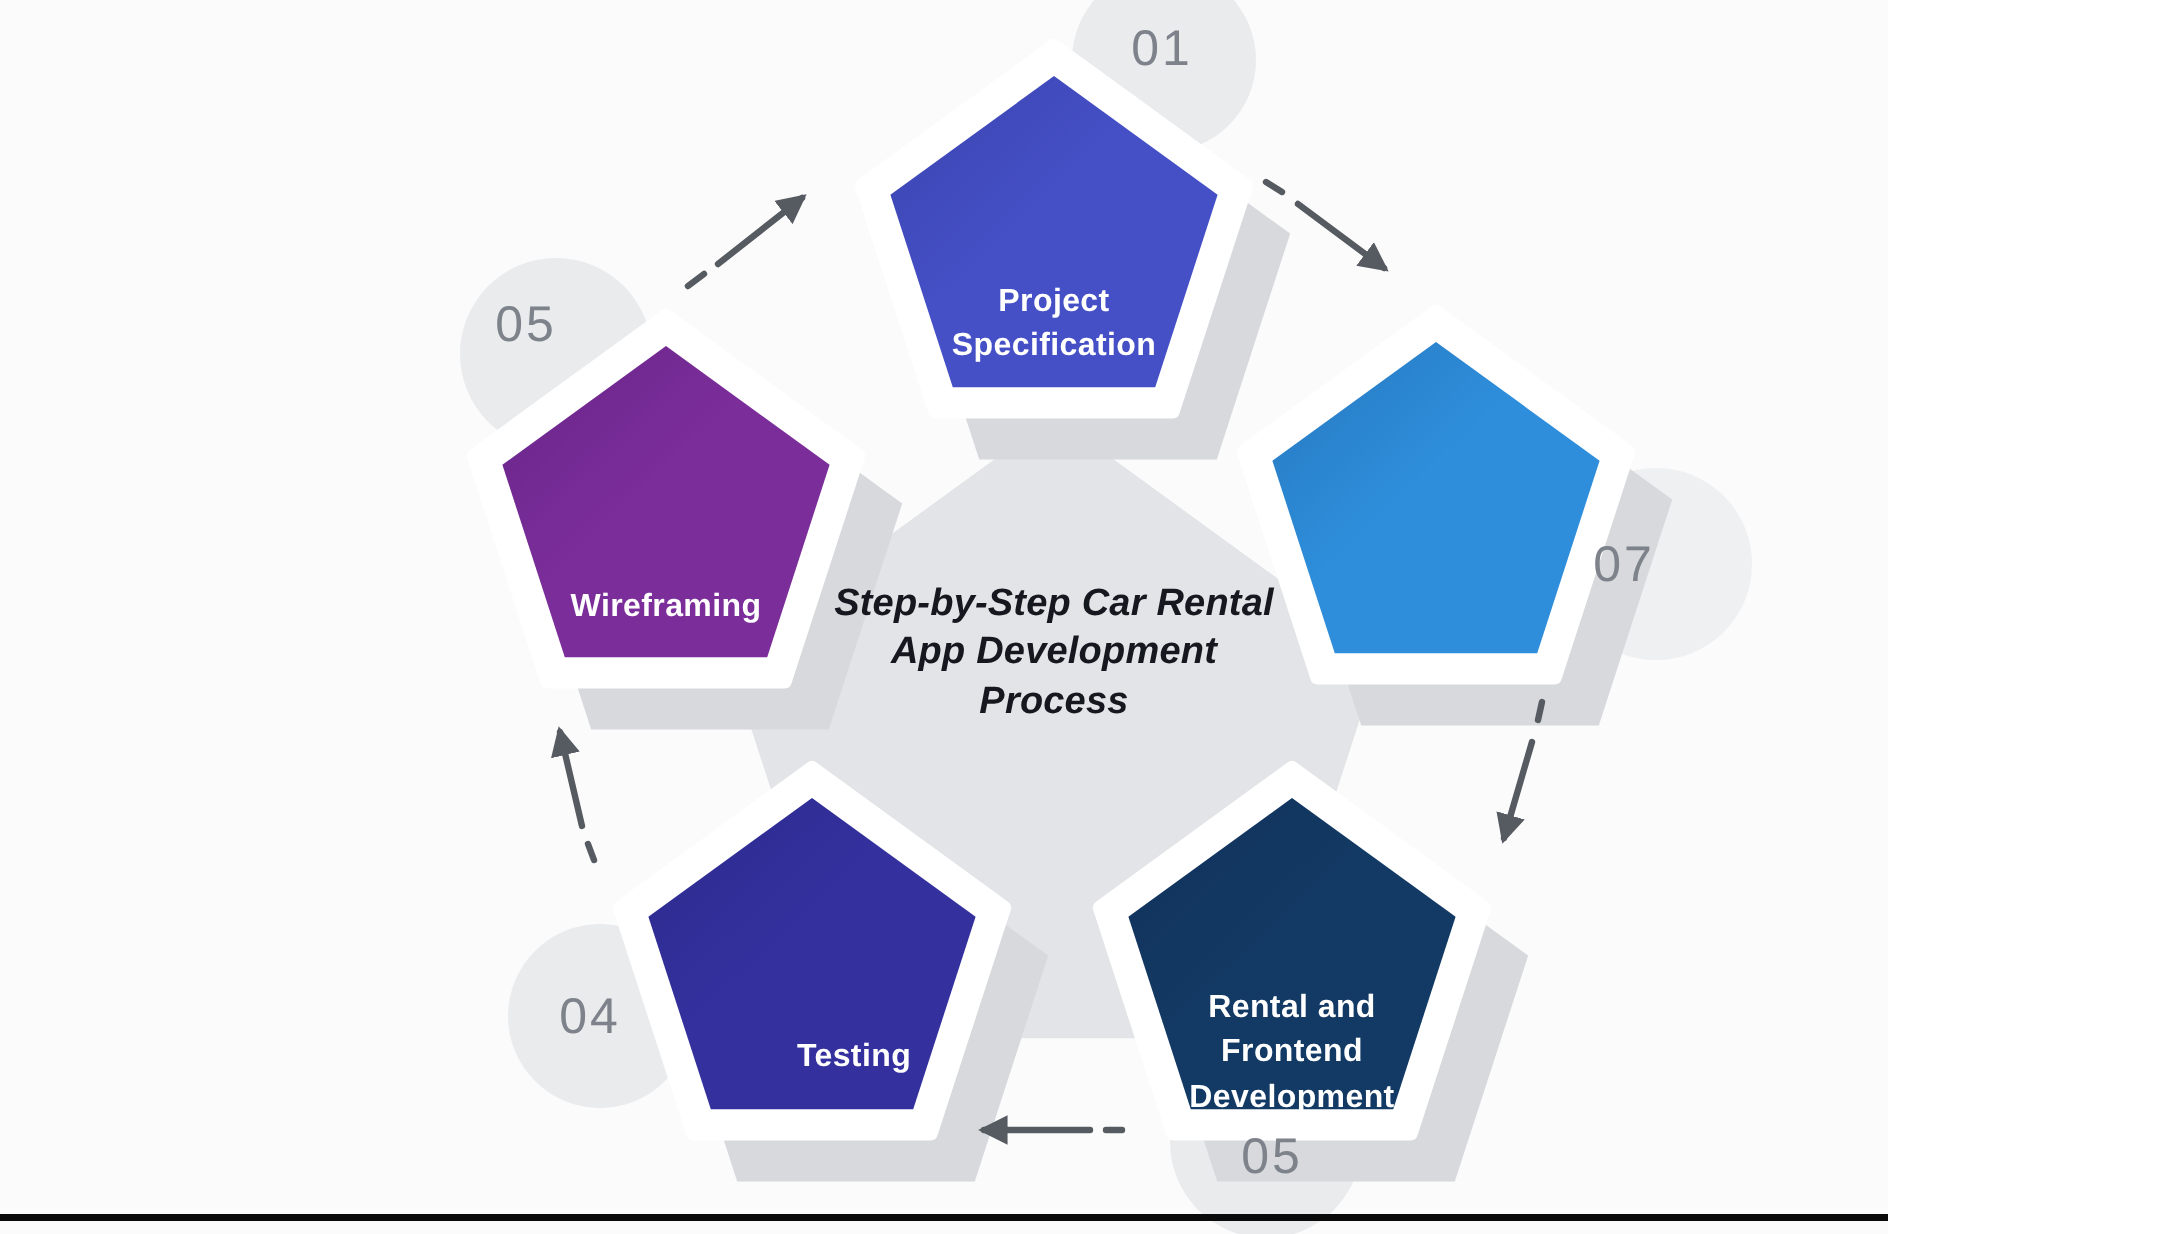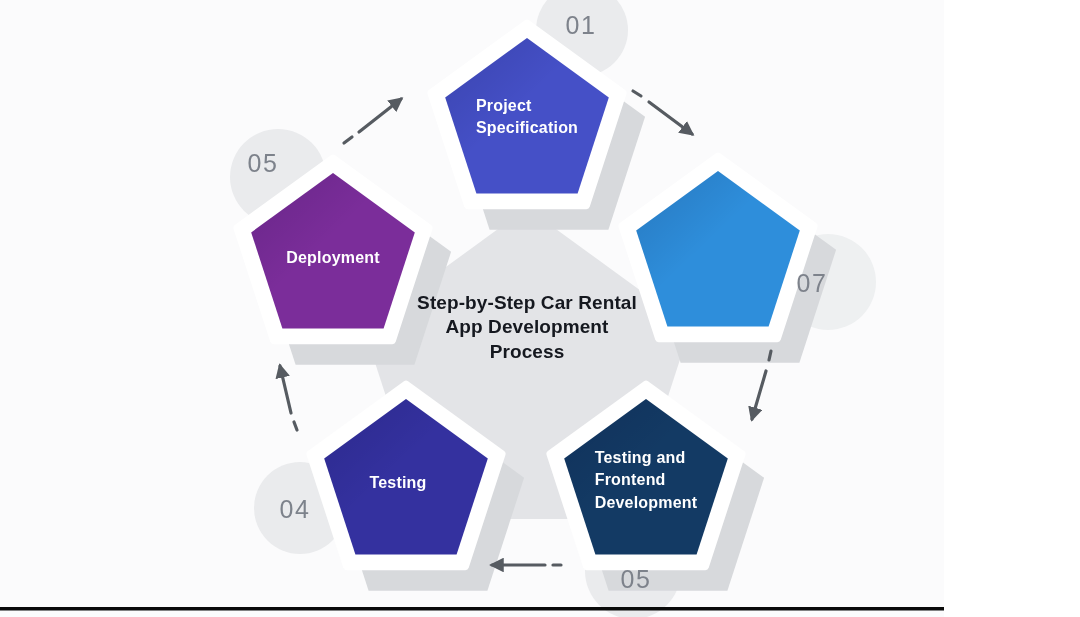--- a/index.html
+++ b/index.html
@@ -5,30 +5,30 @@
   html,body { margin:0; padding:0; background:#ffffff; }
   .stage {
     position:relative; width:944px; height:617px;
     background:#fbfbfc; overflow:hidden;
     font-family:"Liberation Sans", sans-serif;
   }
   .diagram-svg { position:absolute; left:0; top:0; }
   .label {
     position:absolute; transform:translate(-50%,-50%);
     color:#ffffff; font-weight:bold; font-size:16px; line-height:1.4;
-    white-space:pre-line; letter-spacing:0.2px;
+    text-align:center; white-space:pre-line; letter-spacing:0.2px;margin-top:46px;
   }
   .num {
     position:absolute; transform:translate(-50%,-50%);
     color:#7d828b; font-size:25px; letter-spacing:1.5px; font-weight:400;
   }
   .title {
     position:absolute; transform:translate(-50%,-50%);
     color:#15181f; font-weight:bold; font-size:19px; line-height:1.28;
-    text-align:center; white-space:pre-line; letter-spacing:0.1px;
+    text-align:center; white-space:pre-line; letter-spacing:0.1px;font-style:italic;
   }
 </style>
 </head>
 <body>
 
 <div class="stage">
 
   <svg class="diagram-svg" width="1080" height="617" viewBox="0 0 1080 617">
     <defs>
       <linearGradient id="shadeGrad" x1="0" y1="0" x2="1" y2="1">
@@ -98,23 +98,23 @@
   </svg>
 
   <div class="num" style="left:581px; top:25px;">01</div>
   <div class="num" style="left:812px; top:283px;">07</div>
   <div class="num" style="left:636px; top:579px;">05</div>
   <div class="num" style="left:295px; top:509px;">04</div>
   <div class="num" style="left:263px; top:163px;">05</div>
 
   <div class="label" style="left:527px; top:117px;">Project
 Specification</div>
-  <div class="label" style="left:646px; top:481px;">Testing and
+  <div class="label" style="left:646px; top:481px;">Rental and
 Frontend
 Development</div>
-  <div class="label" style="left:398px; top:483px;">Testing</div>
-  <div class="label" style="left:333px; top:258px;">Deployment</div>
+  <div class="label" style="left:427px; top:483px;">Testing</div>
+  <div class="label" style="left:333px; top:258px;">Wireframing</div>
 
   <div class="title" style="left:527px; top:327px; width:340px;">Step-by-Step Car Rental
 App Development
 Process</div>
 
 </div>
 
 </body></html>

